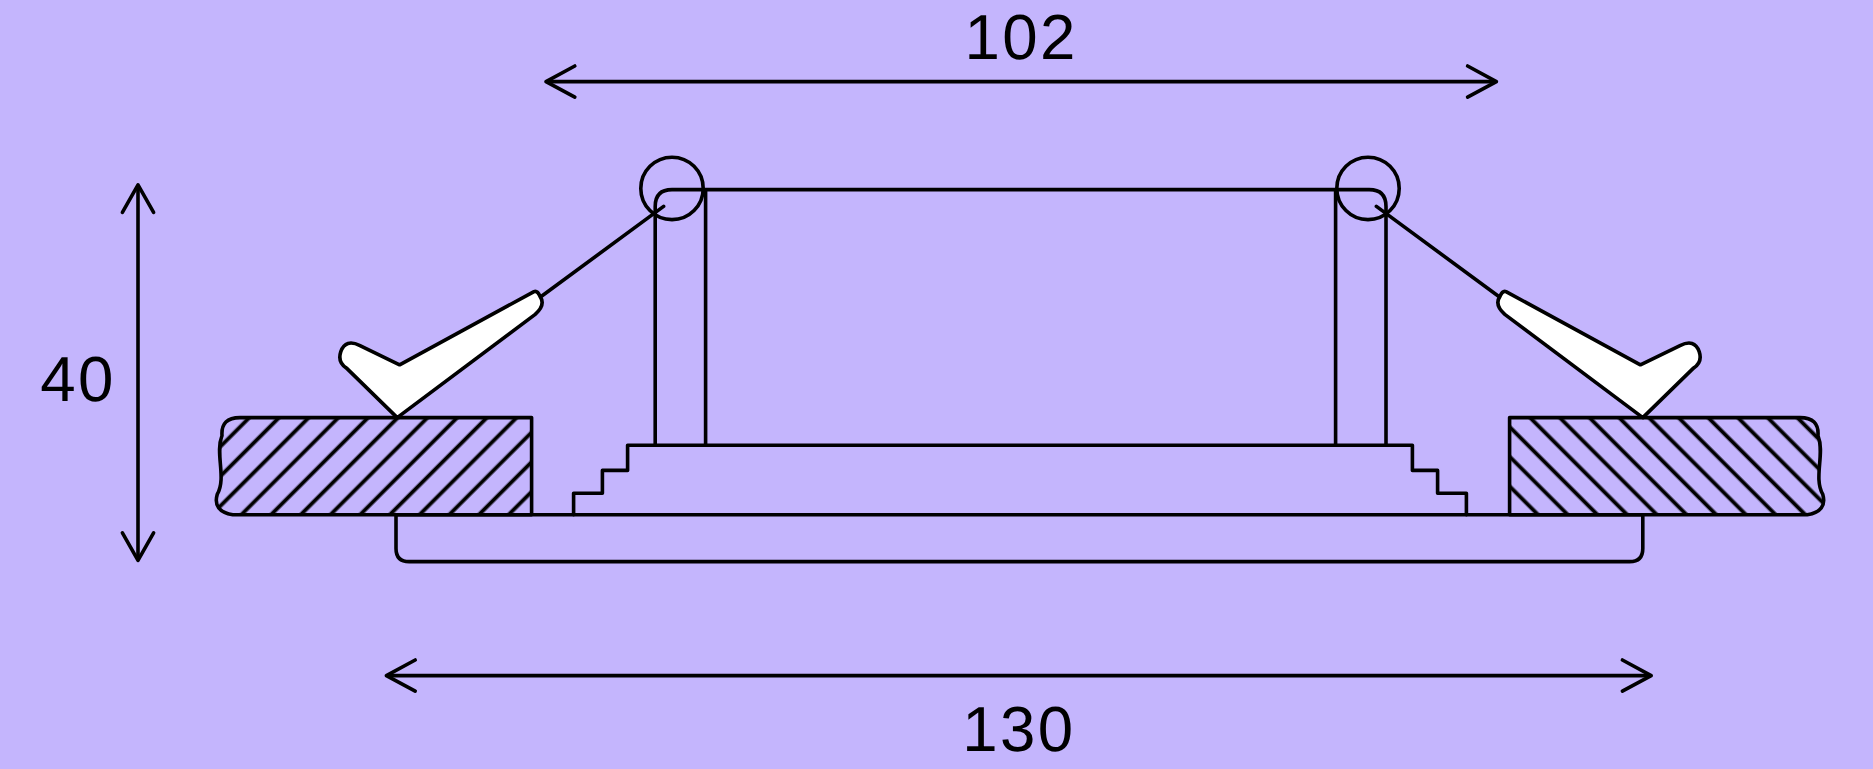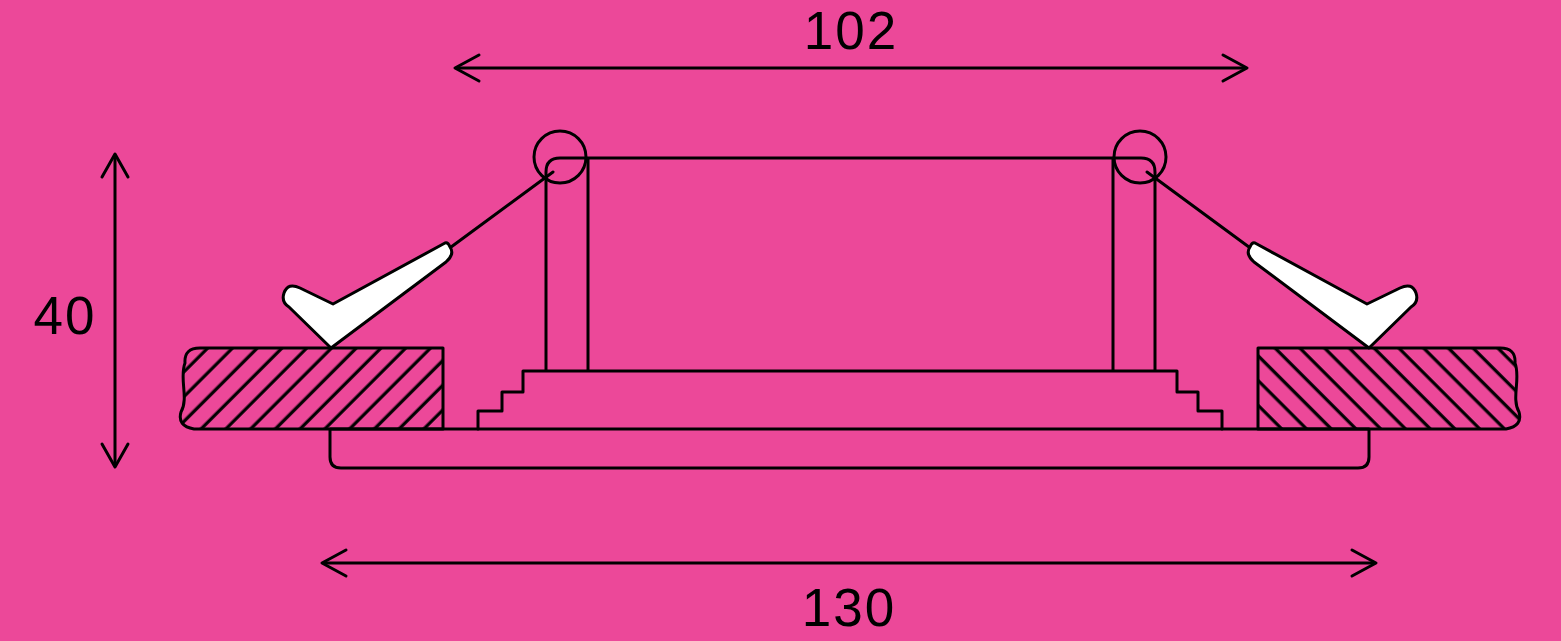--- a/index.html
+++ b/index.html
@@ -1,20 +1,20 @@
 <!DOCTYPE html>
 <html><head>
 <meta charset="utf-8">
 <style>
   html, body { margin: 0; padding: 0; background: #ffffff; }
   .canvas {
     position: relative;
     width: 1561px;
     height: 641px;
-    background: #ec4899;
+    background: #c4b5fd;
     overflow: hidden;
   }
   .canvas svg { position: absolute; left: 0; top: 0; }
   .dim-text {
     font-family: "Liberation Sans", sans-serif;
     font-size: 53px;
     font-weight: 400;
     letter-spacing: 2px;
     fill: #000000;
     stroke: none;

